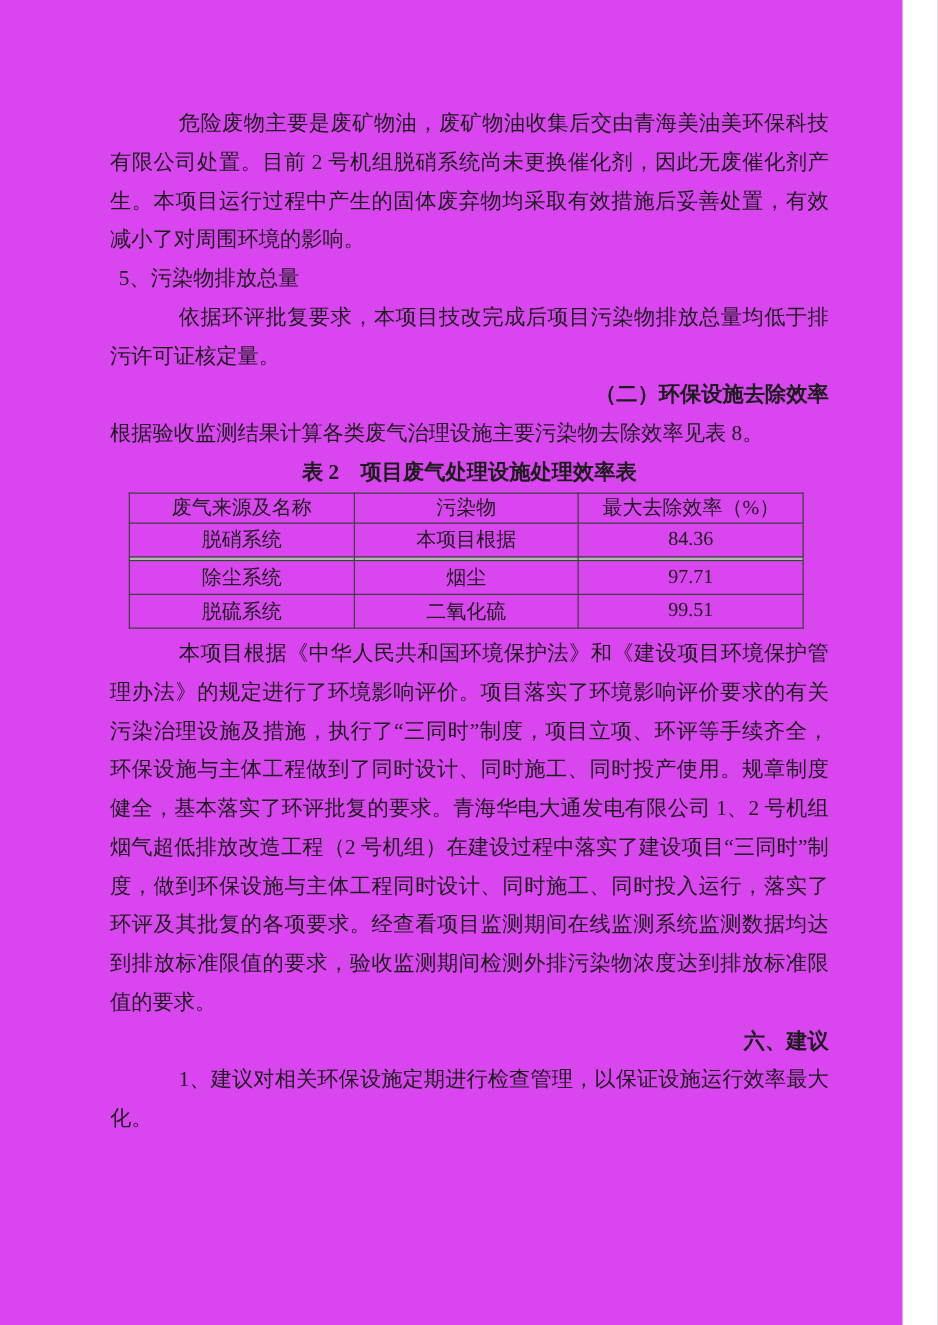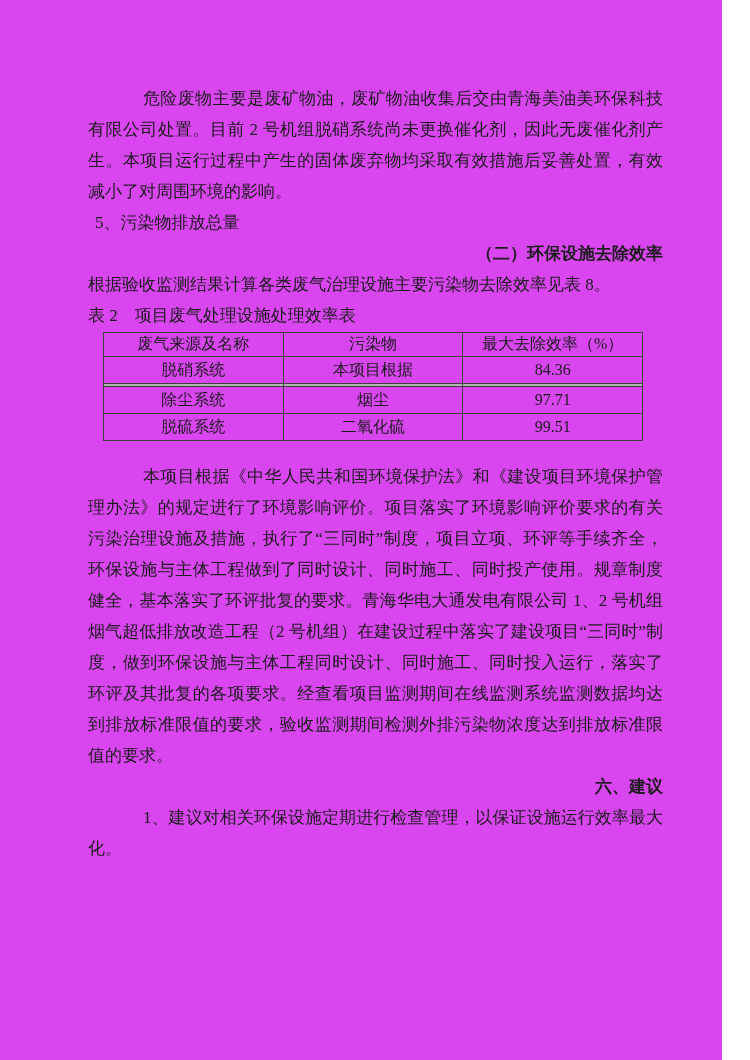--- a/index.html
+++ b/index.html
@@ -27,31 +27,32 @@
   }
   p { margin: 0; padding: 0; }
   .para-indent { text-indent: 55px; }
   .subhead { padding-left: 7px; }
   .bold-heading {
     font-weight: bold;
     text-indent: 45px;
     text-align: right;
   }
   .table-caption {
-    font-weight: normal;
+    font-weight: bold;
+    text-align: center;
     line-height: 27px;
     margin-top: 2px;
   }
   table.eff-table {
     border-collapse: collapse;
     table-layout: fixed;
     width: 540px;
     margin-left: 15px;
     margin-top: 3px;
-    margin-bottom: 20px;
+    margin-bottom: 4px;
     text-align: center;
     font-size: 16px;
     line-height: normal;
   }
   table.eff-table th,
   table.eff-table td {
     border: 1px solid #404040;
     font-weight: normal;
     padding: 0;
     height: 26px;
@@ -67,20 +68,21 @@
 </head>
 <body>
 
 <div class="page">
   <div class="content">
 
     <p class="para-indent">危险废物主要是废矿物油，废矿物油收集后交由青海美油美环保科技有限公司处置。目前 2 号机组脱硝系统尚未更换催化剂，因此无废催化剂产生。本项目运行过程中产生的固体废弃物均采取有效措施后妥善处置，有效减小了对周围环境的影响。</p>
 
     <p class="subhead">5、污染物排放总量</p>
 
+    <p class="para-indent">依据环评批复要求，本项目技改完成后项目污染物排放总量均低于排污许可证核定量。</p>
 
     <p class="bold-heading">（二）环保设施去除效率</p>
 
     <p>根据验收监测结果计算各类废气治理设施主要污染物去除效率见表 8。</p>
 
     <div class="table-caption">表 2　项目废气处理设施处理效率表</div>
 
     <table class="eff-table">
       <thead>
         <tr>

